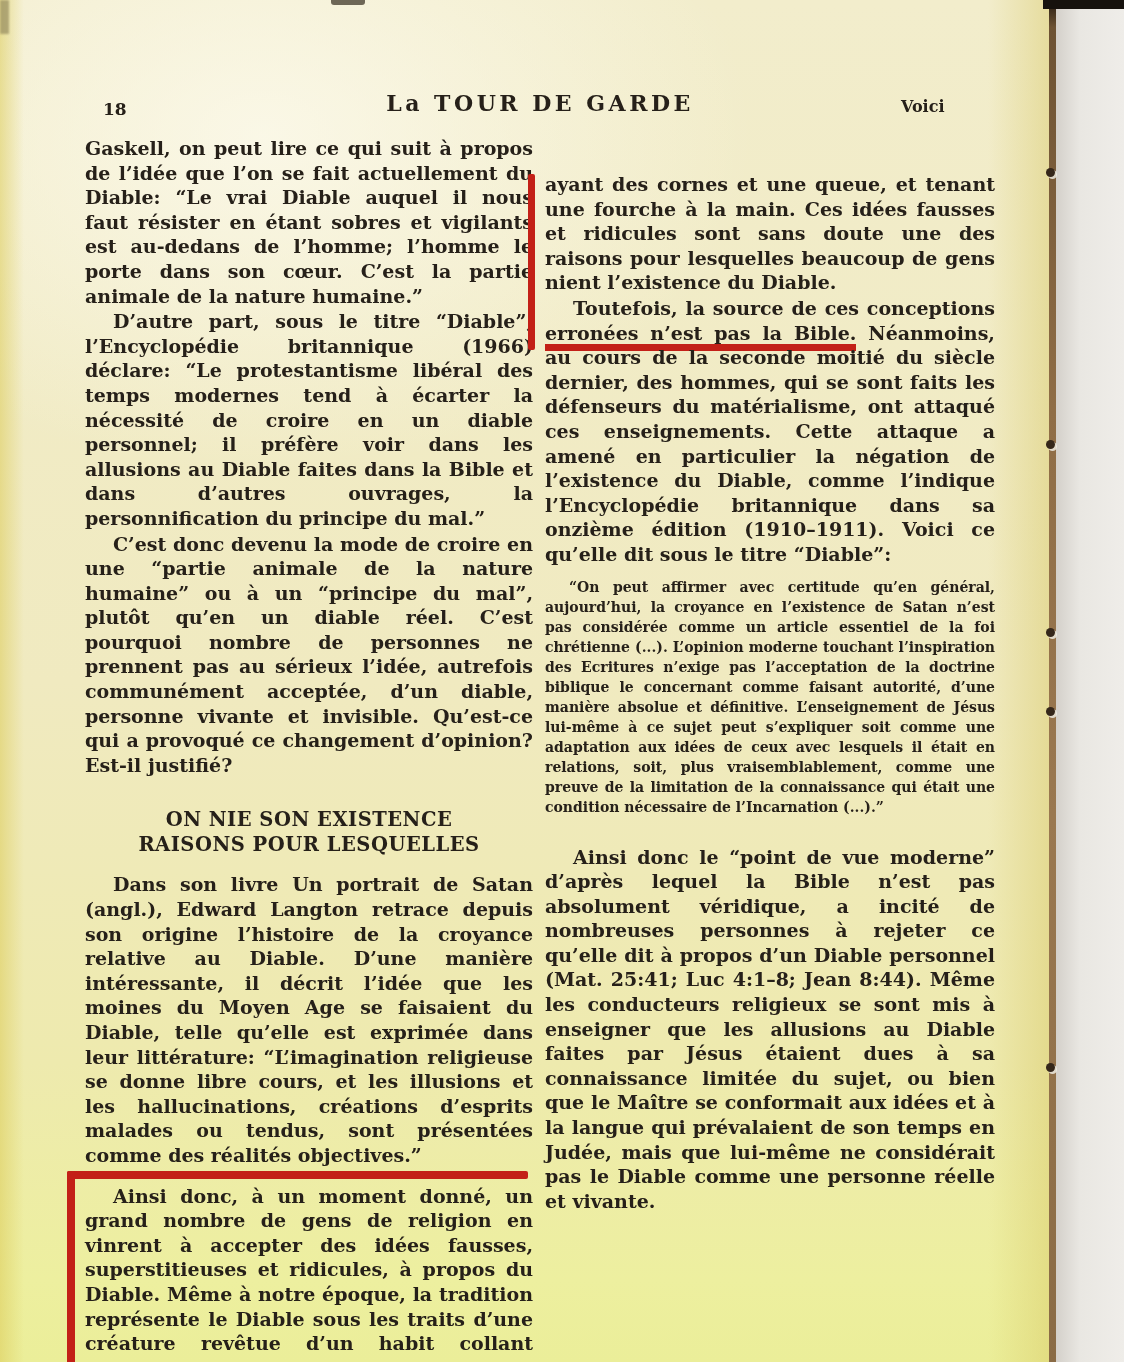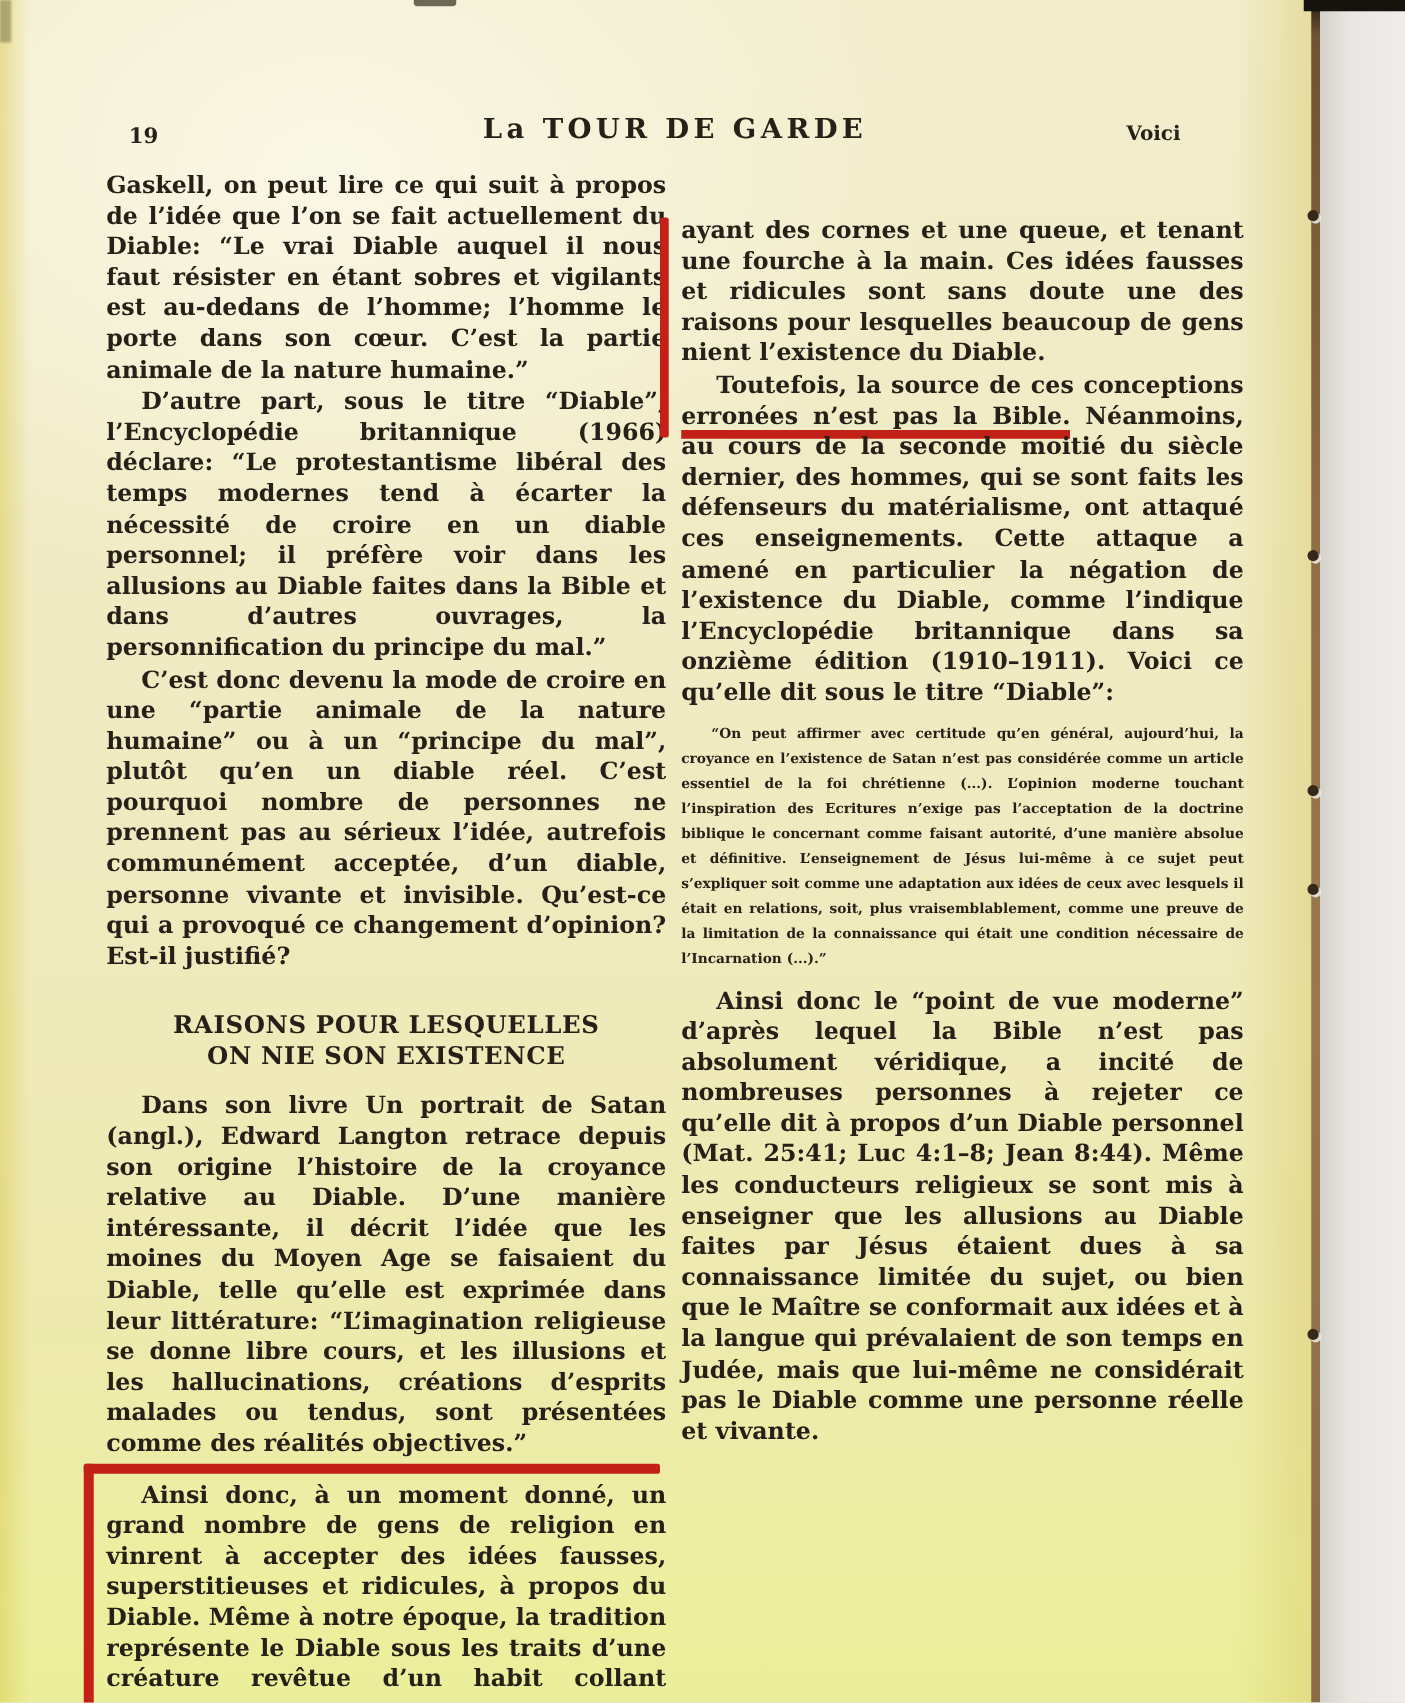--- a/index.html
+++ b/index.html
@@ -55,21 +55,21 @@
   
   .column{
     position:absolute;top:136px;color:var(--ink);
     font-size:19px;line-height:24.6px;font-weight:bold;
     text-align:justify;
   }
   .column.left{left:85px;width:448px;}
   .column.right{left:545px;width:450px;}
   .body-para{margin:0 0 1px 0;text-indent:28px;}
   .body-para.no-indent{text-indent:0;}
-  .body-para.small{font-size:11px;line-height:20px;margin:10px 0 12px 0;text-indent:24px;}
+  .body-para.small{font-size:14px;line-height:20px;margin:10px 0 28px 0;text-indent:24px;}
   .section-heading{
     margin:30px 0 15px 0;text-align:center;font-weight:bold;font-size:19.5px;
     line-height:25px;letter-spacing:0.5px;
   }
   .italic{}
   .red-underline{border-bottom:7px solid var(--red);}
   
   .boxed{position:relative;margin-top:16px;}
   .boxed::before{
     content:"";position:absolute;left:-18px;top:-13px;width:461px;height:8px;
@@ -85,31 +85,31 @@
     background:var(--red);border-radius:2px;
   }
 </style>
 </head>
 <body>
 
 <div class="page">
   <div class="corner-smudge"></div>
   <div class="top-smudge"></div>
 
-  <div class="page-number">19</div>
+  <div class="page-number">18</div>
   <div class="page-title">La TOUR DE GARDE</div>
   <div class="page-location">Voici</div>
 
   <div class="column left" id="col-left">
       <p class="body-para no-indent"><span>Gaskell, on peut lire ce qui suit à propos de l’idée que l’on se fait actuellement du Diable: “Le vrai Diable auquel il nous faut résister en étant sobres et vigilants est au-dedans de l’homme; l’homme le porte dans son cœur. C’est la partie animale de la nature humaine.”</span></p>
       <p class="body-para"><span>D’autre part, sous le titre “Diable”, l’</span><span class="italic">Encyclopédie britannique</span><span> (1966) déclare: “Le protestantisme libéral des temps modernes tend à écarter la nécessité de croire en un diable personnel; il préfère voir dans les allusions au Diable faites dans la Bible et dans d’autres ouvrages, la personnification du principe du mal.”</span></p>
       <p class="body-para"><span>C’est donc devenu la mode de croire en une “partie animale de la nature humaine” ou à un “principe du mal”, plutôt qu’en un diable réel. C’est pourquoi nombre de personnes ne prennent pas au sérieux l’idée, autrefois communément acceptée, d’un diable, personne vivante et invisible. Qu’est-ce qui a provoqué ce changement d’opinion? Est-il justifié?</span></p>
       <div class="section-heading">
+        <div>ON NIE SON EXISTENCE</div>
         <div>RAISONS POUR LESQUELLES</div>
-        <div>ON NIE SON EXISTENCE</div>
       </div>
       <p class="body-para"><span>Dans son livre </span><span class="italic">Un portrait de Satan</span><span> (angl.), Edward Langton retrace depuis son origine l’histoire de la croyance relative au Diable. D’une manière intéressante, il décrit l’idée que les moines du Moyen Age se faisaient du Diable, telle qu’elle est exprimée dans leur littérature: “L’imagination religieuse se donne libre cours, et les illusions et les hallucinations, créations d’esprits malades ou tendus, sont présentées comme des réalités objectives.”</span></p>
       <p class="body-para boxed"><span>Ainsi donc, à un moment donné, un grand nombre de gens de religion en vinrent à accepter des idées fausses, superstitieuses et ridicules, à propos du Diable. Même à notre époque, la tradition représente le Diable sous les traits d’une créature revêtue d’un habit collant rouge,</span></p>
     </div>
   <div class="column right" id="col-right">
       <p class="body-para no-indent bracket"><span>ayant des cornes et une queue, et tenant une fourche à la main. Ces idées fausses et ridicules sont sans doute une des raisons pour lesquelles beaucoup de gens nient l’existence du Diable.</span></p>
       <p class="body-para"><span>Toutefois, la source de ces conceptions </span><span class="red-underline">erronées n’est pas la Bible.</span><span> Néanmoins, au cours de la seconde moitié du siècle dernier, des hommes, qui se sont faits les défenseurs du matérialisme, ont attaqué ces enseignements. Cette attaque a amené en particulier la négation de l’existence du Diable, comme l’indique l’</span><span class="italic">Encyclopédie britannique</span><span> dans sa onzième édition (1910–1911). Voici ce qu’elle dit sous le titre “Diable”:</span></p>
       <p class="body-para small"><span>“On peut affirmer avec certitude qu’en général, aujourd’hui, la croyance en l’existence de Satan n’est pas considérée comme un article essentiel de la foi chrétienne (...). L’opinion moderne touchant l’inspiration des Ecritures n’exige pas l’acceptation de la doctrine biblique le concernant comme faisant autorité, d’une manière absolue et définitive. L’enseignement de Jésus lui-même à ce sujet peut s’expliquer soit comme une adaptation aux idées de ceux avec lesquels il était en relations, soit, plus vraisemblablement, comme une preuve de la limitation de la connaissance qui était une condition nécessaire de l’Incarnation (...).”</span></p>
       <p class="body-para"><span>Ainsi donc le “point de vue moderne” d’après lequel la Bible n’est pas absolument véridique, a incité de nombreuses personnes à rejeter ce qu’elle dit à propos d’un Diable personnel (Mat. 25:41; Luc 4:1–8; Jean 8:44). Même les conducteurs religieux se sont mis à enseigner que les allusions au Diable faites par Jésus étaient dues à sa connaissance limitée du sujet, ou bien que le Maître se conformait aux idées et à la langue qui prévalaient de son temps en Judée, mais que lui-même ne considérait pas le Diable comme une personne réelle et vivante.</span></p>
     </div>

